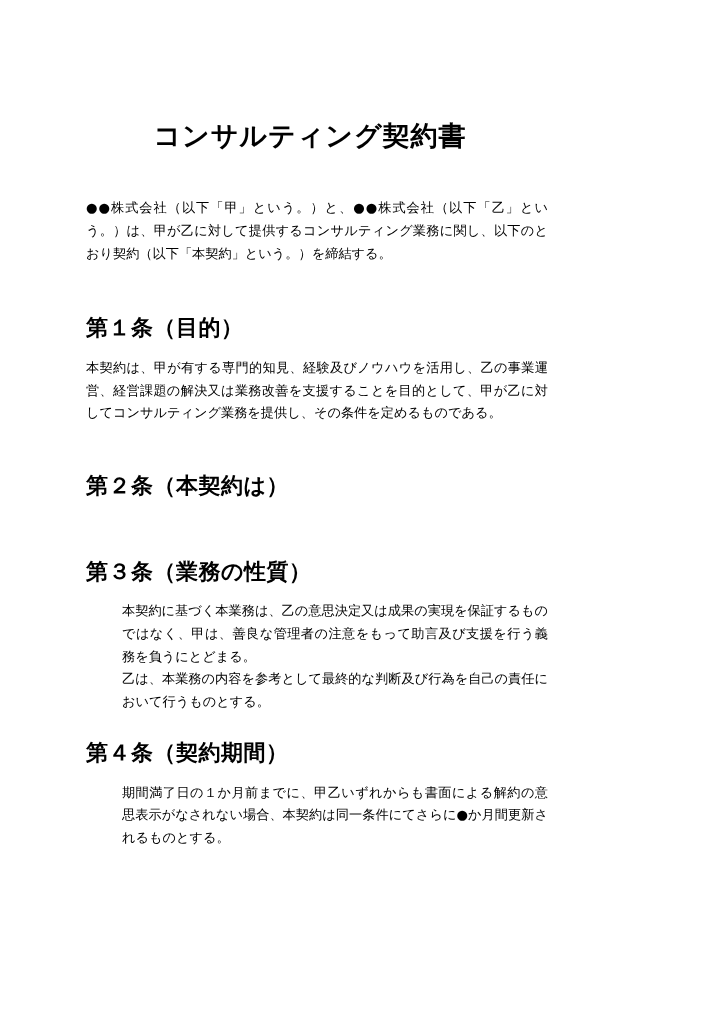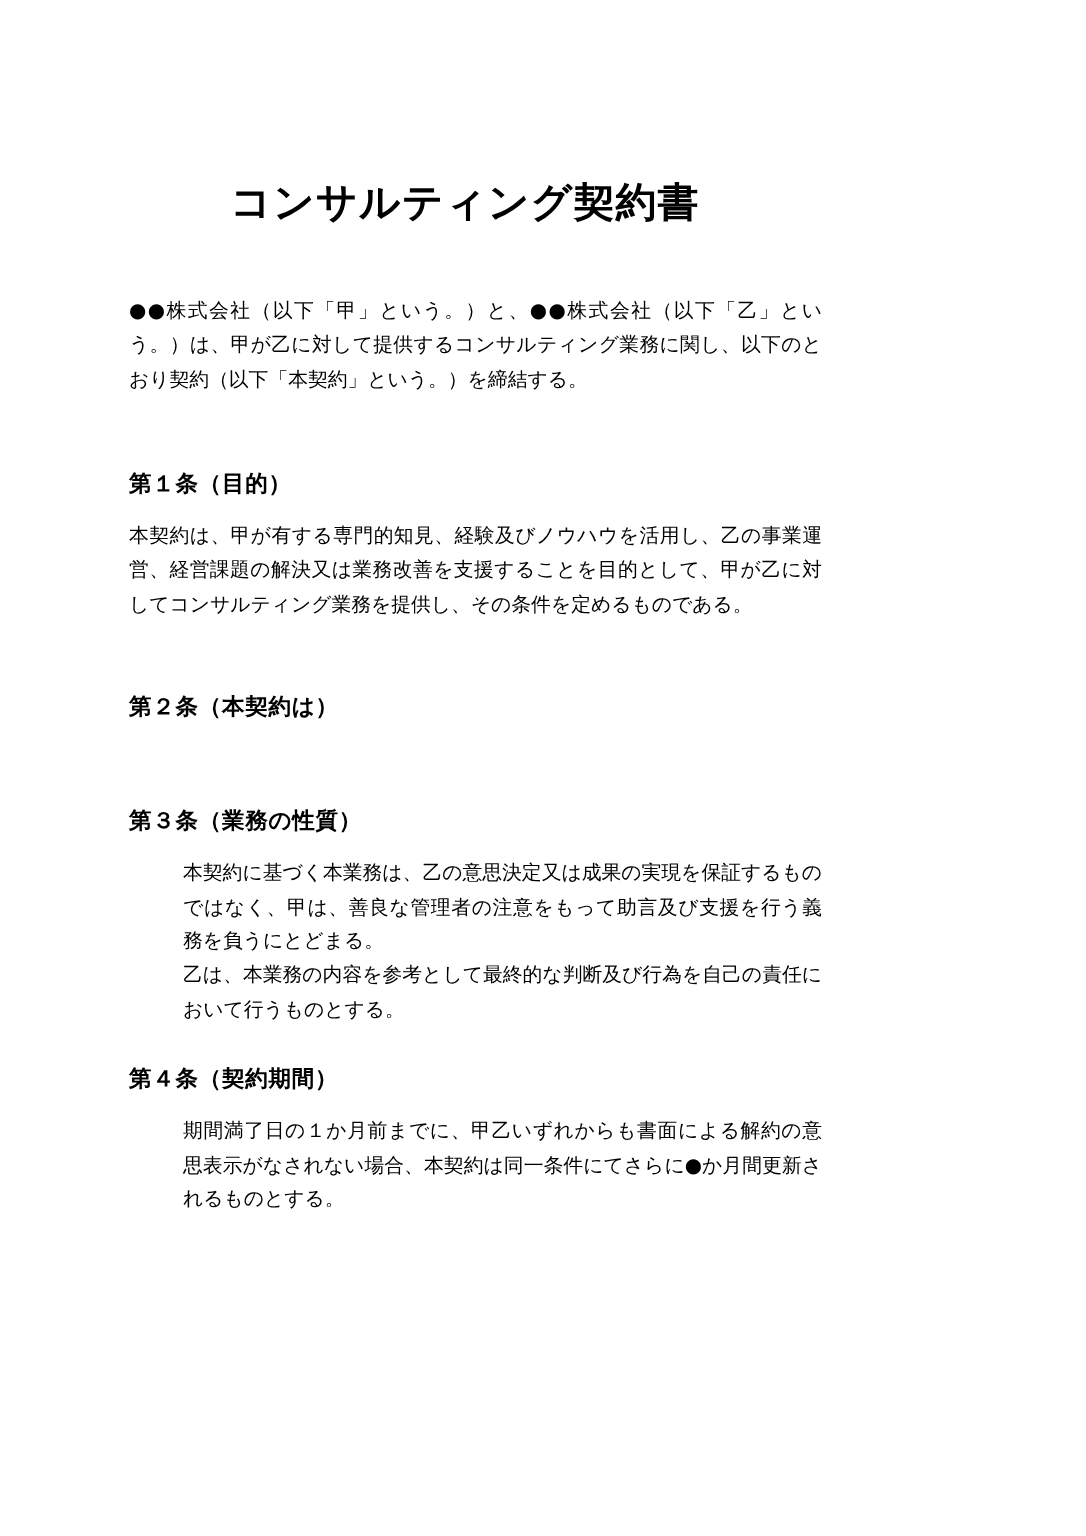--- a/index.html
+++ b/index.html
@@ -38,26 +38,25 @@
   .preamble {
     margin-top: 44px;
     font-size: 13.2px;
     line-height: 1.72;
     text-align: justify;
   }
   .section {
     margin-top: 34px;
   }
   .section-heading {
-    font-size: 15px;
+    font-size: 22px;
     font-weight: bold;
     margin: 0 0 14px 0;
     line-height: 1.35;
     letter-spacing: 0.5px;
-    font-family: Liberation Serif, serif;
   }
   .section-body {
     font-size: 13.2px;
     line-height: 1.72;
     text-align: justify;
   }
   .indent {
     padding-left: 36px;
   }
   .para {

